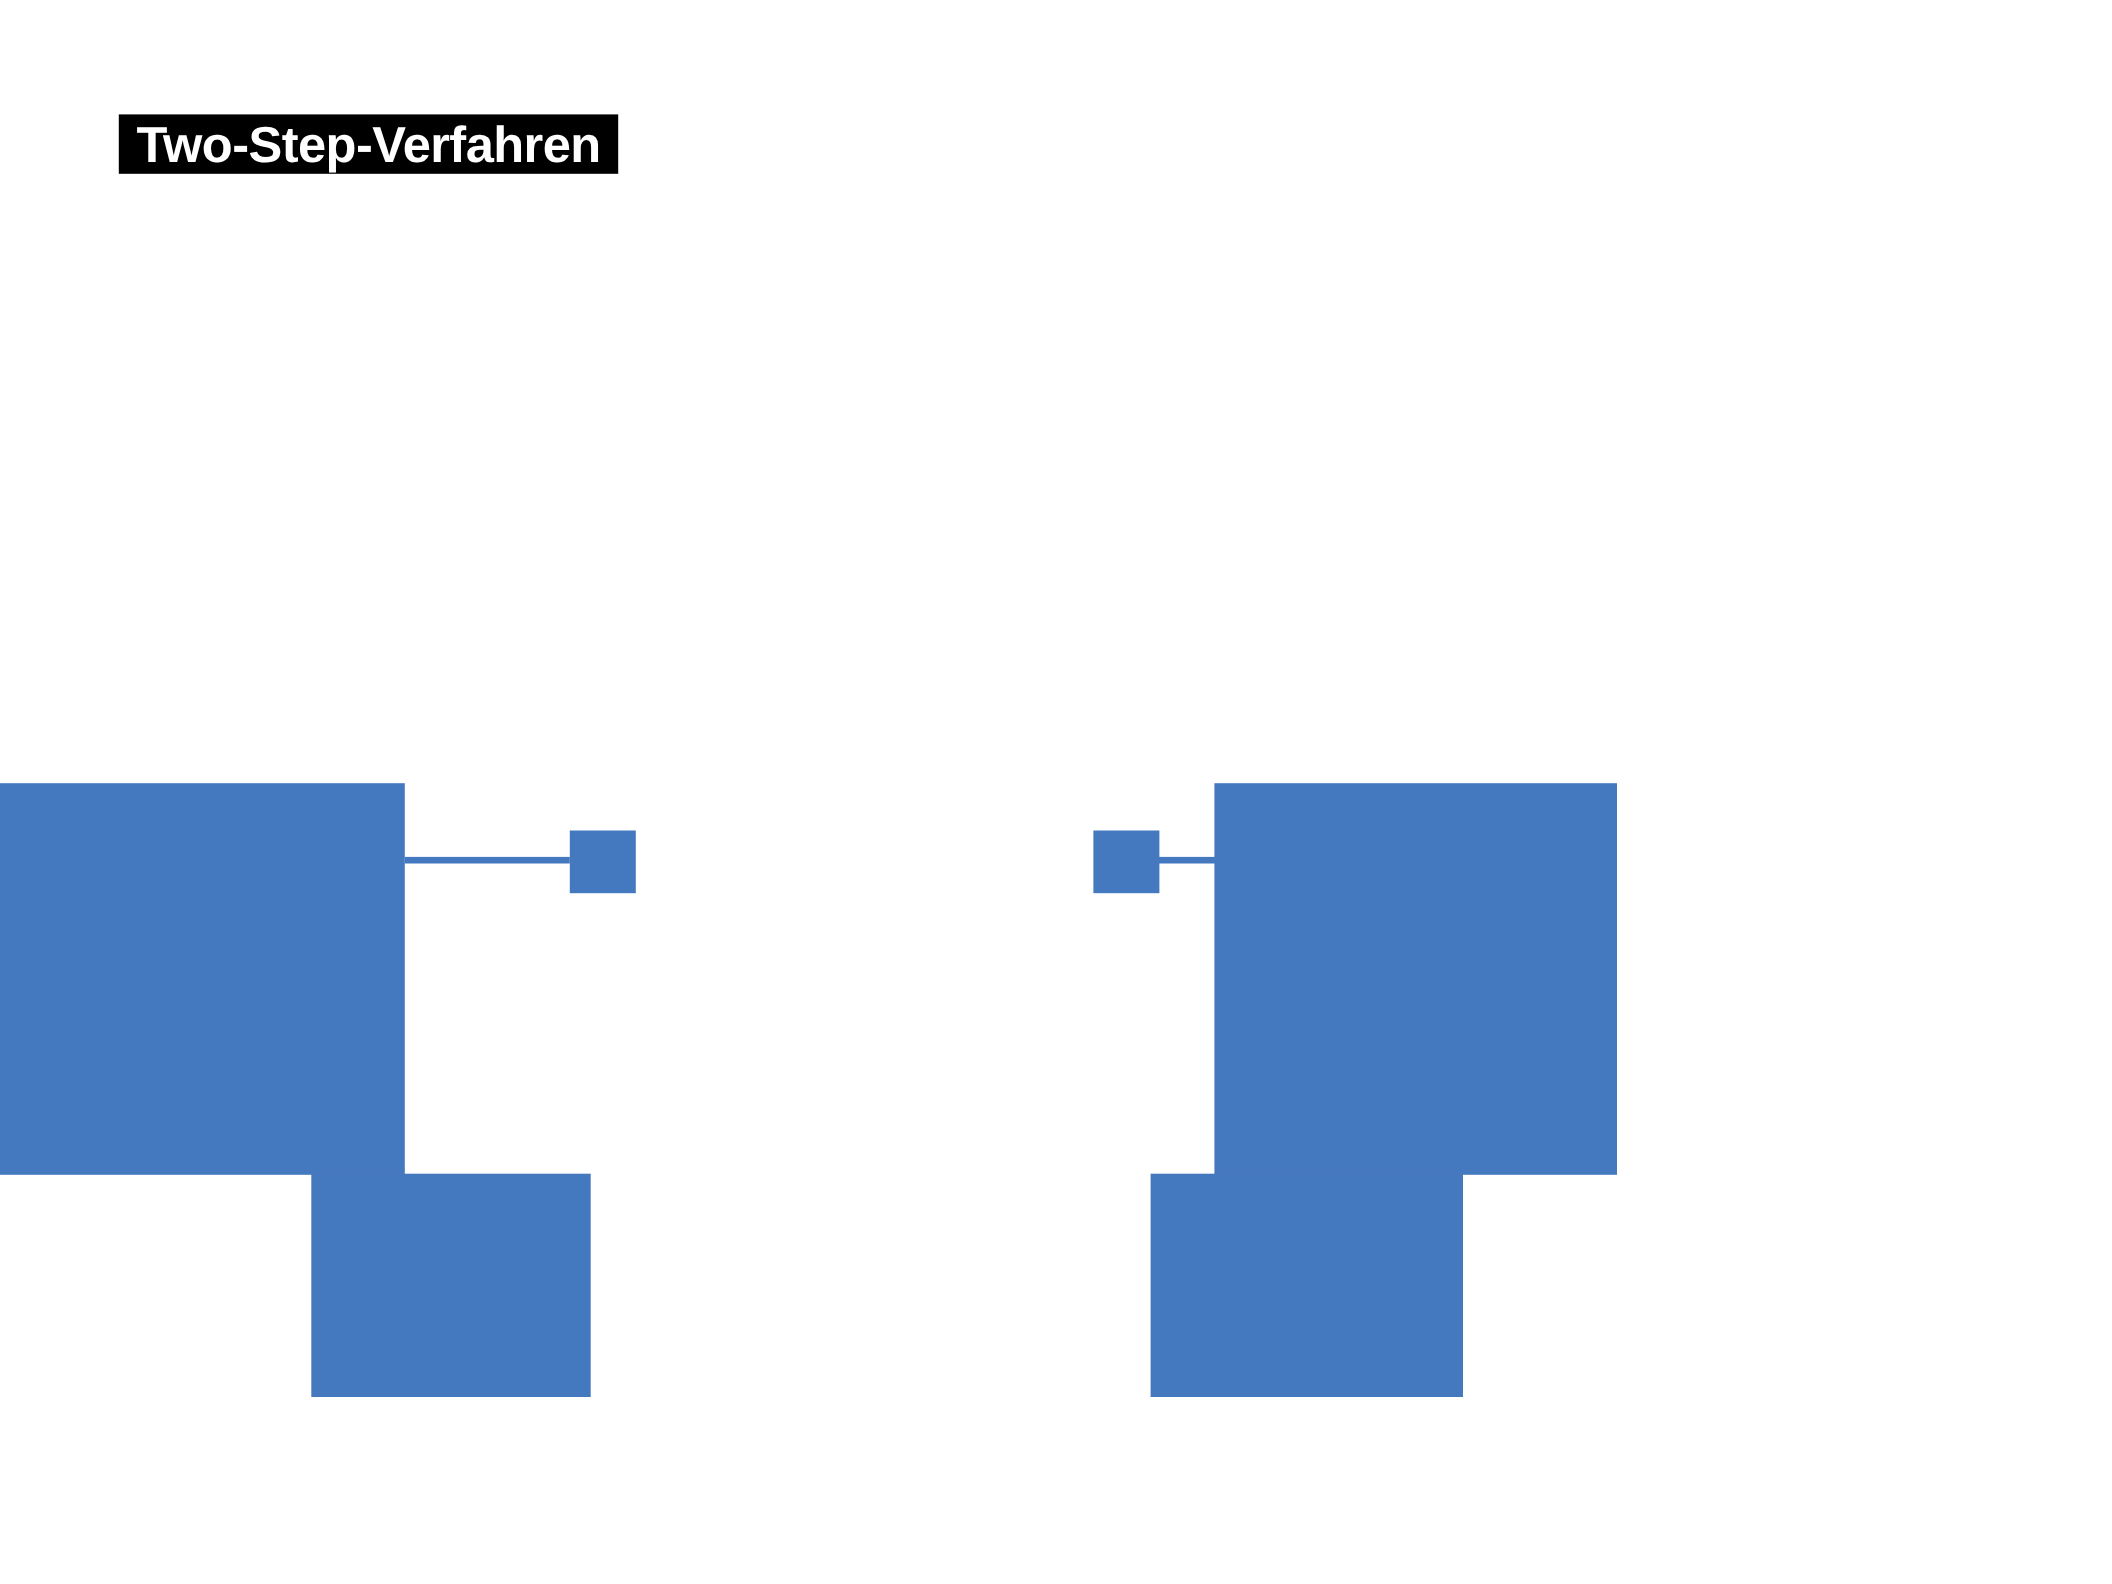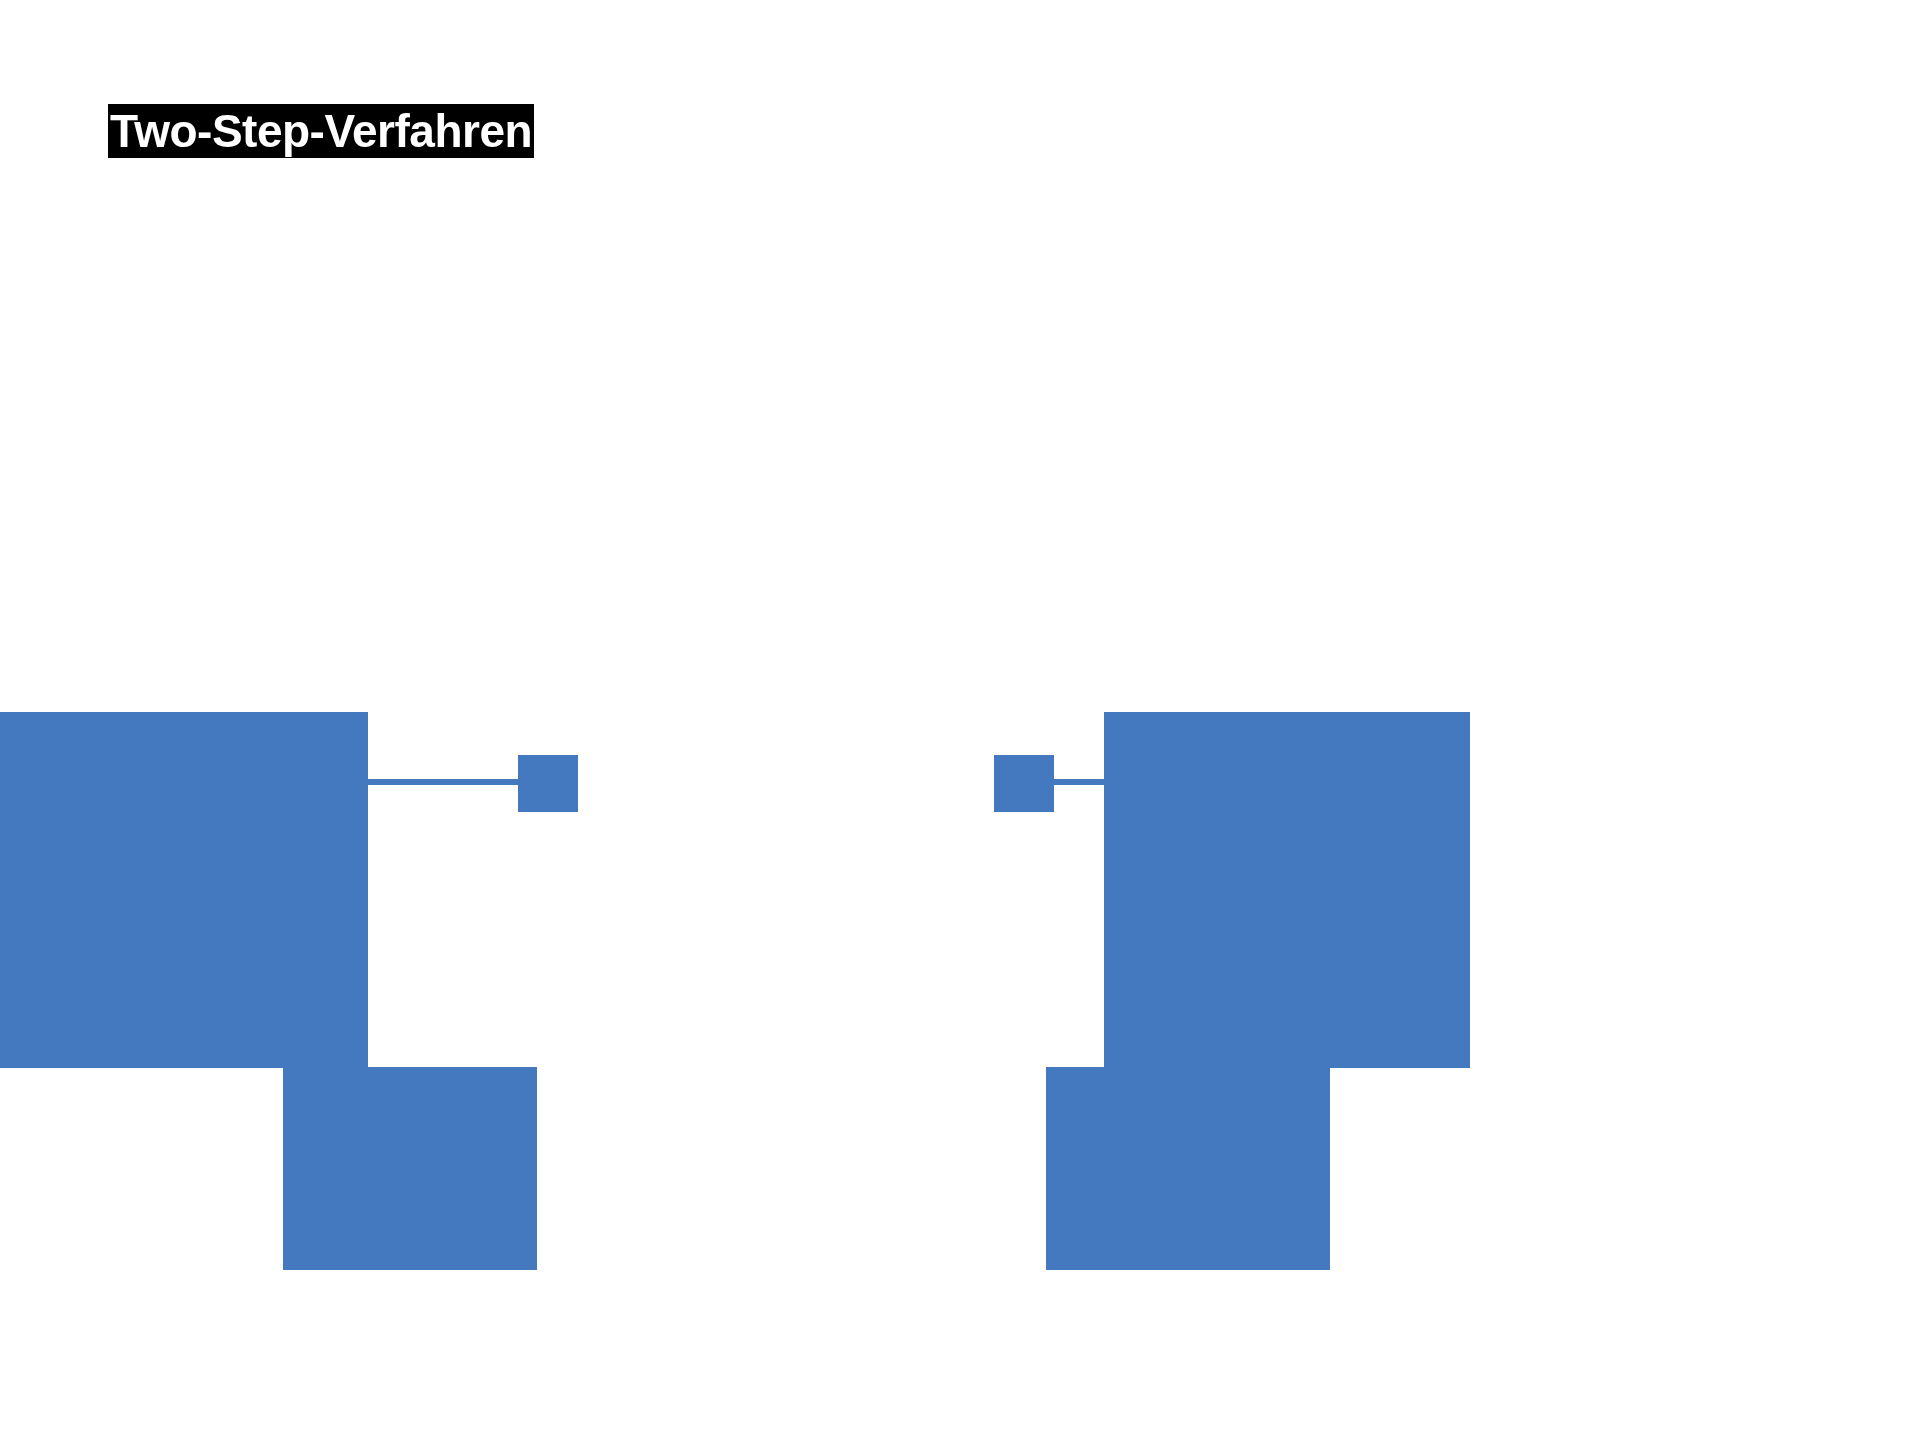--- a/index.html
+++ b/index.html
@@ -21,21 +21,21 @@
 
   
   #title-block {
     position: absolute;
     left: 108px;
     top: 104px;
     height: 54px;
     background: #000000;
     display: flex;
     align-items: center;
-    padding: 0 2px;
+    padding: 0 16px;
     overflow: hidden;
     max-width: 478px;
     box-sizing: border-box;
   }
   #title-text {
     color: #ffffff;
     font-family: "Liberation Sans", sans-serif;
     font-weight: bold;
     font-size: 46px;
     line-height: 48px;

